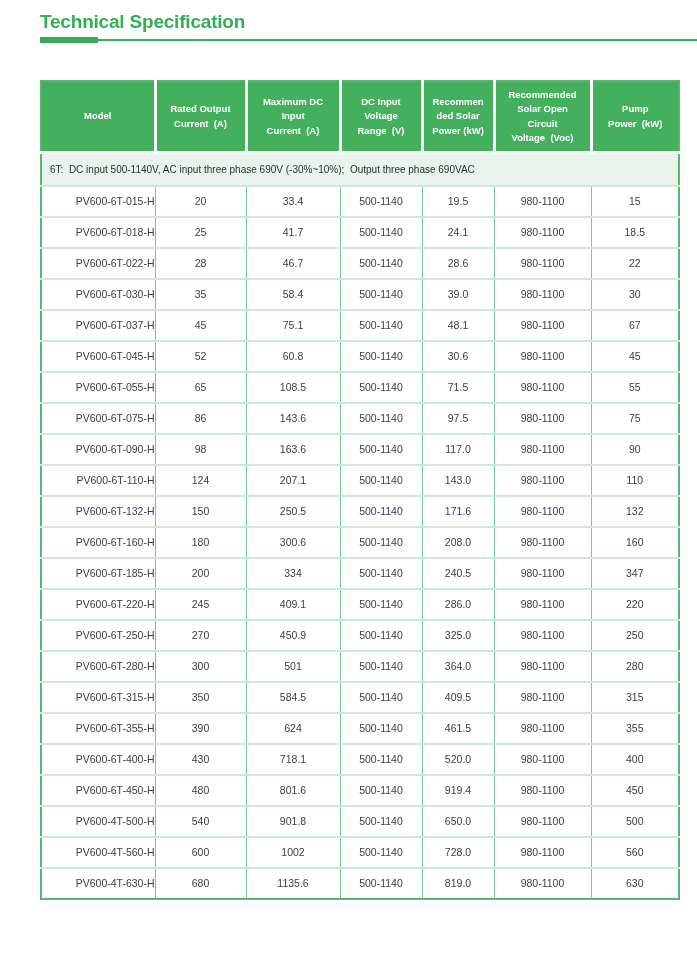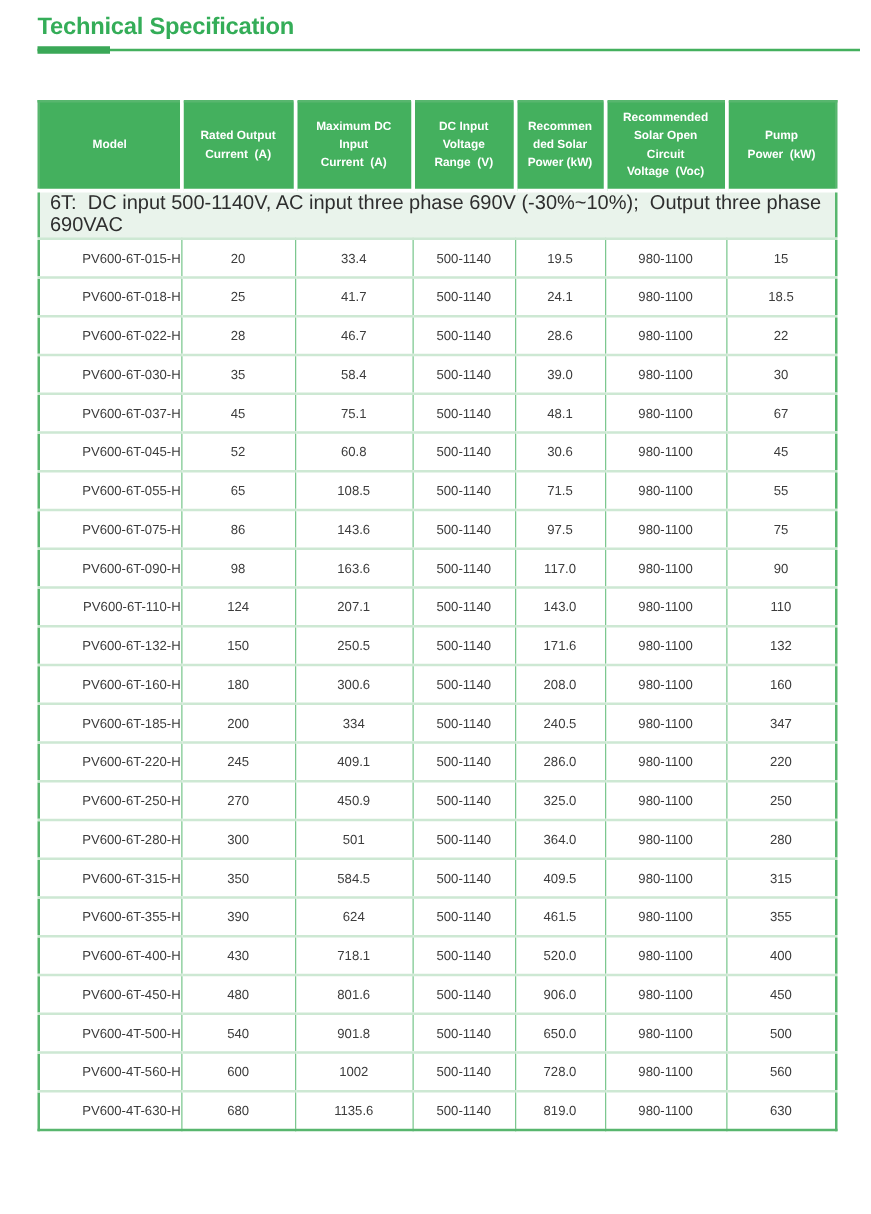--- a/index.html
+++ b/index.html
@@ -4,21 +4,21 @@
 <style>
   * { margin: 0; padding: 0; box-sizing: border-box; }
   html, body { background: #ffffff; }
   body {
     width: 697px;
     height: 971px;
     font-family: "Liberation Sans", sans-serif;
     position: relative;
     overflow: hidden;
   }
-  .page { padding: 11px 0 0 30px; width: 551px; }
+  .page { padding: 11px 0 0 40px; width: 551px; }
 
   
   .page-title {
     color: #34AD58;
     font-size: 19px;
     font-weight: 700;
     letter-spacing: -0.2px;
     line-height: 1.2;
   }
   .title-rule {
@@ -60,21 +60,21 @@
     white-space: pre-wrap;
     border-right: 3px solid #ffffff;
     border-bottom: 3px solid #ffffff;
     padding: 2px 1px;
   }
   thead th:last-child { border-right: none; }
 
   tr.note-row td {
     background: #E9F3EB;
     color: #2E2E2E;
-    font-size: 16px;
+    font-size: 10px;
     height: 33px;
     text-align: left;
     vertical-align: middle;
     padding-left: 8px;
     white-space: pre-wrap;
     border-bottom: 2px solid #CDE8D3;
   }
   tbody tr.data-row td {
     height: 31px;
     font-size: 10.5px;
@@ -310,21 +310,21 @@
           <td>500-1140</td>
           <td>520.0</td>
           <td>980-1100</td>
           <td>400</td>
         </tr>
         <tr class="data-row">
           <td class="model-cell">PV600-6T-450-H</td>
           <td>480</td>
           <td>801.6</td>
           <td>500-1140</td>
-          <td>906.0</td>
+          <td>919.4</td>
           <td>980-1100</td>
           <td>450</td>
         </tr>
         <tr class="data-row">
           <td class="model-cell">PV600-4T-500-H</td>
           <td>540</td>
           <td>901.8</td>
           <td>500-1140</td>
           <td>650.0</td>
           <td>980-1100</td>

